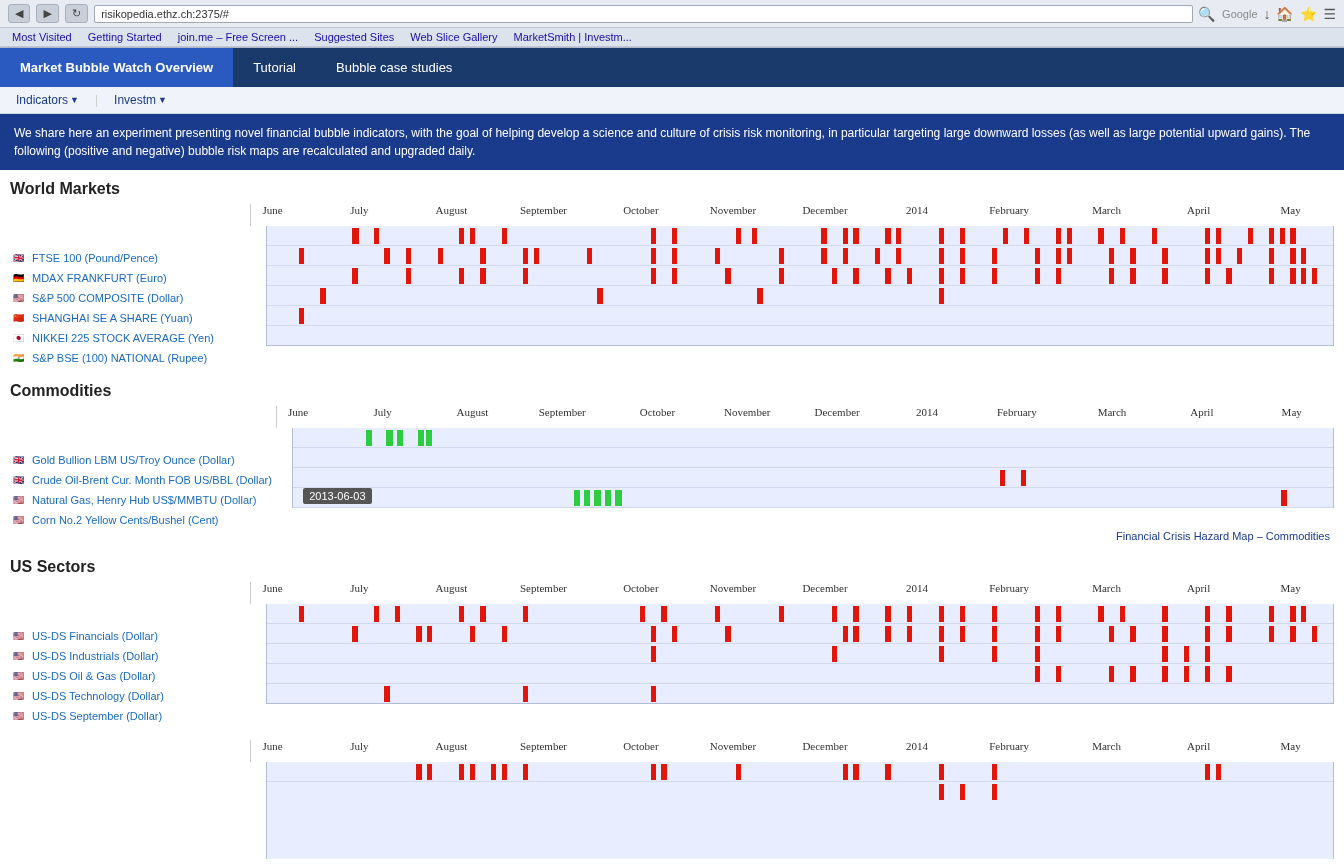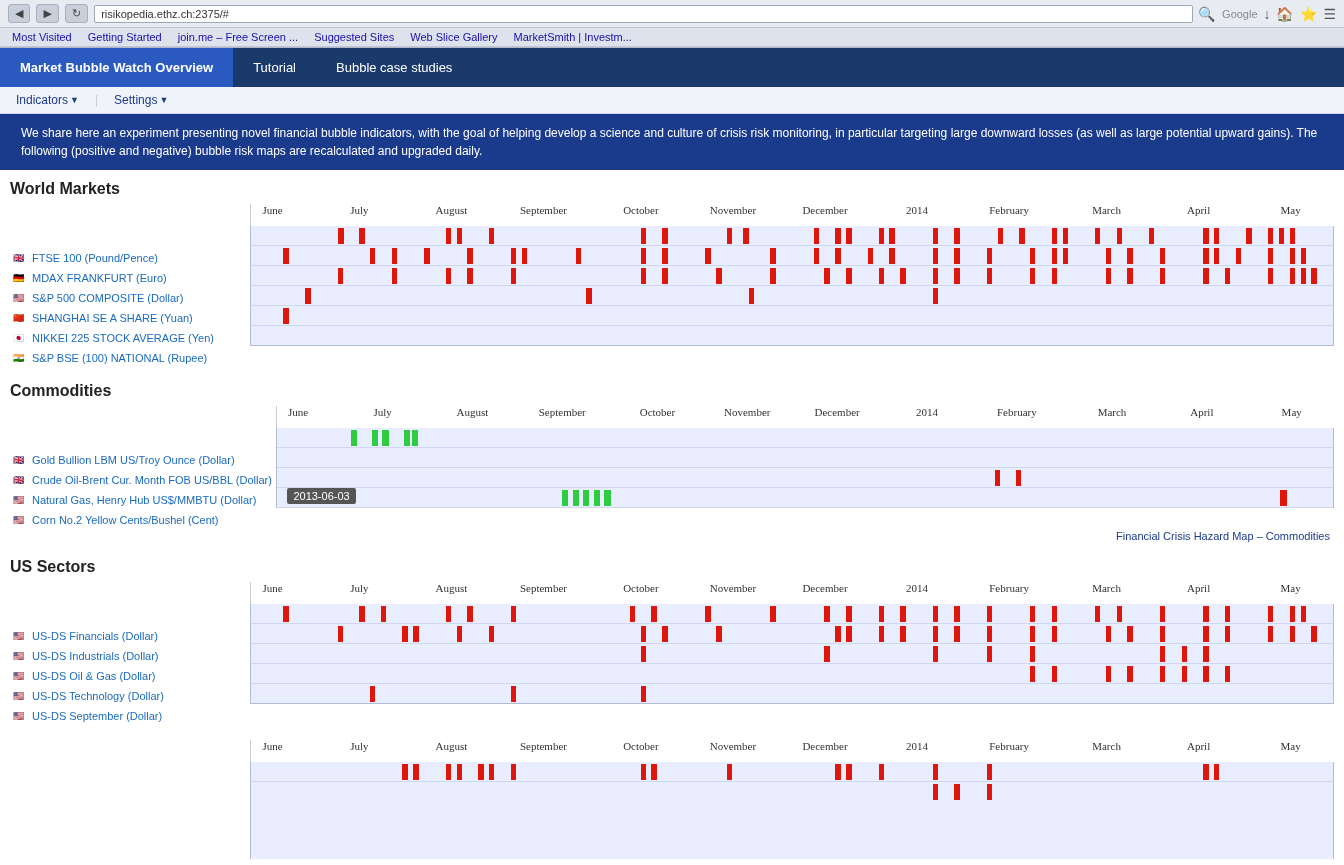--- a/index.html
+++ b/index.html
@@ -26,40 +26,40 @@
     .sub-nav-item { display: flex; align-items: center; gap: 2px; color: #1a3a8b; font-size: 12px; cursor: pointer; padding: 2px 6px; }
     .sub-nav-item .arrow { font-size: 9px; }
 
     
     .breadcrumb-bar { display: flex; justify-content: space-between; align-items: center; padding: 4px 10px; font-size: 12px; }
     .breadcrumb { color: #555; }
     .breadcrumb a { color: #1a6abf; text-decoration: none; }
     .top-link { color: #1a3a8b; font-size: 11px; }
 
     
-    .info-banner { background: #1a3a8b; color: #fff; padding: 10px 21px; font-size: 12px; line-height: 1.5; }
+    .info-banner { background: #1a3a8b; color: #fff; padding: 10px 14px; font-size: 12px; line-height: 1.5; }
 
     
     .section { padding: 10px 10px 0; }
     .section-title { font-size: 16px; font-weight: bold; color: #222; margin-bottom: 6px; }
 
     
     .chart-container { position: relative; margin-bottom: 4px; }
     .chart-label { text-align: right; font-size: 11px; color: #1a3a8b; padding-right: 4px; margin-bottom: 6px; }
 
     
     .timeline-wrapper { display: flex; }
     .row-labels { min-width: 240px; padding-top: 22px; }
     .row-label { height: 20px; display: flex; align-items: center; font-size: 11px; color: #1a6abf; cursor: pointer; gap: 4px; padding-right: 4px; }
     .flag { width: 18px; height: 12px; display: inline-flex; align-items: center; justify-content: center; font-size: 9px; flex-shrink: 0; }
     
     .grid-area { flex: 1; overflow: hidden; }
     .timeline-header { display: flex; position: relative; height: 22px; border-left: 1px solid #ccc; font-family: Liberation Serif, serif; }
     .month-label { position: absolute; font-size: 11px; color: #333; transform: translateX(-50%); }
-    .heatmap-grid { position: relative; background: #e8eeff; border: 1px solid #b0bcd8; border-top: none; }
+    .heatmap-grid { position: relative; background: #e8eeff; border: 1px solid #b0bcd8; border-top: none; margin-left: 16px; }
     .heatmap-row { height: 20px; border-bottom: 1px solid #d0d8ef; position: relative; display: flex; align-items: center; }
     .heatmap-row:last-child { border-bottom: none; }
     
     
     .bar { position: absolute; top: 2px; height: 16px; }
     .bar.red { background: #e0160a; }
     .bar.green { background: #2ecc40; }
 
     
     .tooltip-box { position: absolute; background: #555; color: #fff; font-size: 11px; padding: 2px 6px; border-radius: 2px; z-index: 10; white-space: nowrap; }
@@ -100,21 +100,21 @@
   </nav>
 </div>
 
 <div class="sub-nav">
   <div class="sub-nav-item">
     <span>Indicators</span>
     <span class="arrow">▼</span>
   </div>
   <span style="color:#ccc;">|</span>
   <div class="sub-nav-item">
-    <span>Settings</span>
+    <span>Investm</span>
     <span class="arrow">▼</span>
   </div>
 </div>
 
 <div class="page-content">
 
 
   <div class="info-banner">We share here an experiment presenting novel financial bubble indicators, with the goal of helping develop a science and culture of crisis risk monitoring, in particular targeting large downward losses (as well as large potential upward gains). The following (positive and negative) bubble risk maps are recalculated and upgraded daily.</div>
 
   <div class="section">

